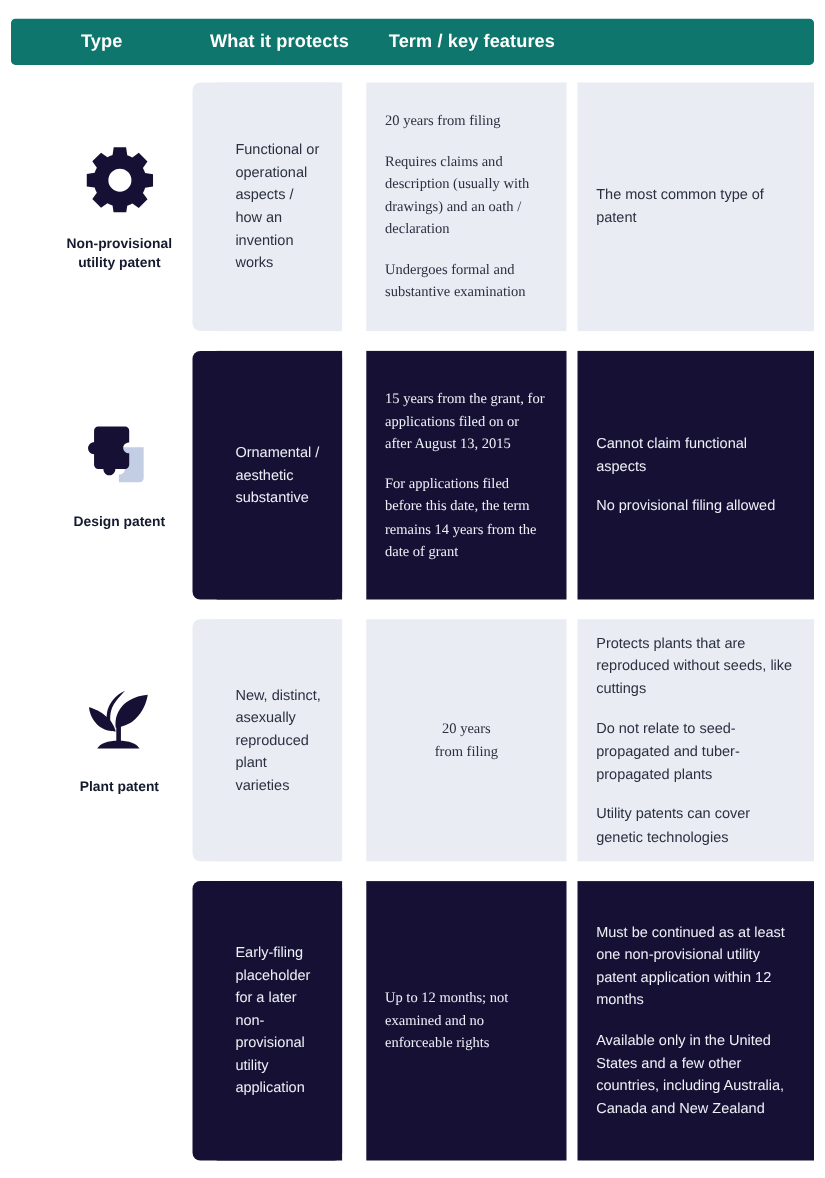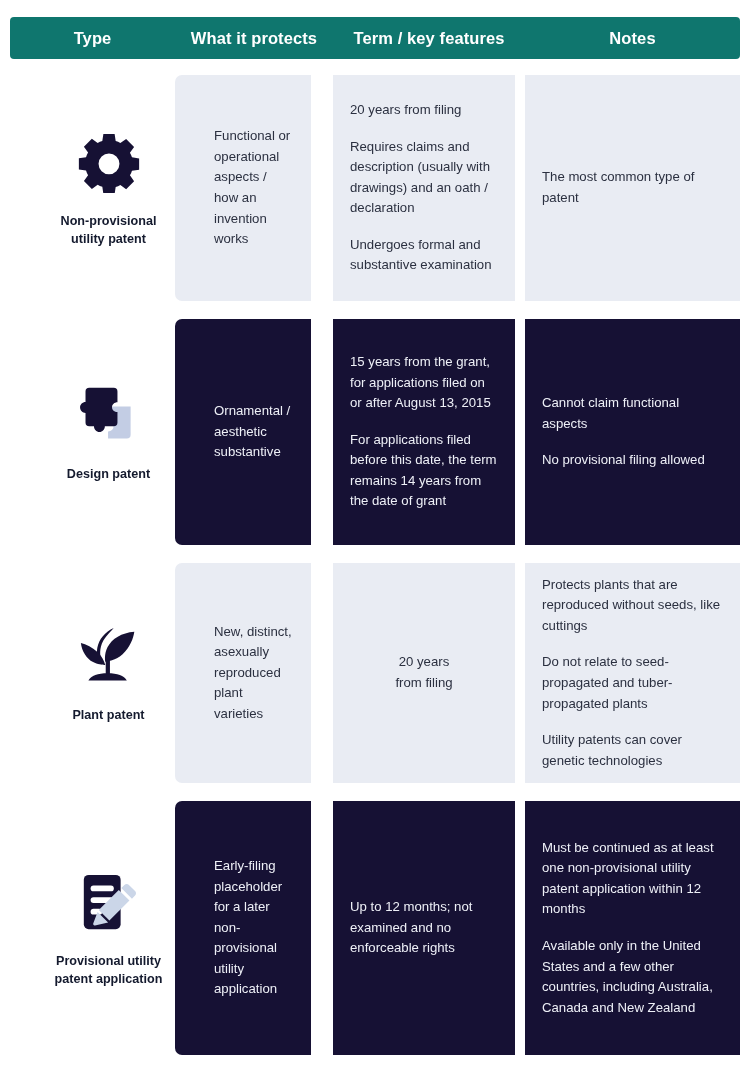--- a/index.html
+++ b/index.html
@@ -69,21 +69,21 @@
     width: 165px;
     height: 100%;
     background: transparent;
     display: flex;
     flex-direction: column;
     align-items: center;
     justify-content: center;
     padding: 0 6px;
   }
   .c-protects { left: 165px; width: 136px; height: 100%; padding-left: 22px; }
-  .c-term     { left: 323px; width: 182px; height: 100%; }
+  .c-term     { left: 323px; width: 182px; height: 100%; font-family: Liberation Serif, serif; }
   .c-notes    { left: 515px; width: 215px; height: 100%; }
 
   .cell-body {
     display: flex;
     flex-direction: column;
     justify-content: center;
     height: 100%;
     box-sizing: border-box;
     padding: 18px 17px;
   }
@@ -125,21 +125,20 @@
 </style>
 </head>
 <body>
 
 <div class="board">
 
   <div class="header-row">
     <div class="header-cell hc-type">Type</div>
     <div class="header-cell hc-protects">What it protects</div>
     <div class="header-cell hc-term">Term / key features</div>
-    <div class="header-cell hc-notes">Notes</div>
   </div>
 
   <div class="row row-1">
 
     <div class="cell c-type">
       <div class="icon-wrap">
         <svg width="62" height="62" viewBox="0 0 64 64" aria-hidden="true">
           <path fill="#161134" d="M26.2 3h11.6l1.1 7.4c1.7.5 3.3 1.2 4.8 2.1l6-4.3 8.2 8.2-4.3 6c.9 1.5 1.6 3.1 2.1 4.8l7.4 1.1v11.6l-7.4 1.1c-.5 1.7-1.2 3.3-2.1 4.8l4.3 6-8.2 8.2-6-4.3c-1.5.9-3.1 1.6-4.8 2.1L37.8 65H26.2l-1.1-7.4c-1.7-.5-3.3-1.2-4.8-2.1l-6 4.3-8.2-8.2 4.3-6c-.9-1.5-1.6-3.1-2.1-4.8L.9 39.7V28.1l7.4-1.1c.5-1.7 1.2-3.3 2.1-4.8l-4.3-6 8.2-8.2 6 4.3c1.5-.9 3.1-1.6 4.8-2.1L26.2 3zm5.8 20.1a10.8 10.8 0 1 0 0 21.6 10.8 10.8 0 0 0 0-21.6z"></path>
         </svg>
       </div>
@@ -235,37 +234,20 @@
       <div class="cell-body">
         <p class="para">Protects plants that are reproduced without seeds, like cuttings</p>
         <p class="para">Do not relate to seed-propagated and tuber-propagated plants</p>
         <p class="para">Utility patents can cover genetic technologies</p>
       </div>
     </div>
   </div>
 
   <div class="row row-4">
 
-    <div class="cell c-type">
-      <div class="icon-wrap">
-        <svg width="62" height="62" viewBox="0 0 64 64" aria-hidden="true">
-          <rect x="6" y="4" width="38" height="56" rx="5" fill="#161134"></rect>
-          <rect x="13" y="15" width="24" height="6" rx="3" fill="#ffffff"></rect>
-          <rect x="13" y="27" width="24" height="6" rx="3" fill="#ffffff"></rect>
-          <rect x="13" y="39" width="12" height="6" rx="3" fill="#ffffff"></rect>
-          <path fill="#cbd6e8" d="M52.6 14.4l6.3 6.3c1.3 1.3 1.3 3.4 0 4.7l-3.2 3.2-11-11 3.2-3.2c1.3-1.3 3.4-1.3 4.7 0z"></path>
-          <path fill="#cbd6e8" d="M42.1 19.5l11 11L32.4 51.2l-11-11L42.1 19.5z"></path>
-          <path fill="#cbd6e8" d="M20.2 42.2l10.9 10.9-13.6 3.1c-1.1.3-2.1-.8-1.8-1.9l4.5-12.1z"></path>
-        </svg>
-      </div>
-      <div class="type-label">
-        <span>Provisional utility</span><br>
-        <span>patent application</span>
-      </div>
-    </div>
 
     <div class="cell c-protects dark">
       <div class="cell-body">
         <p class="para">Early-filing placeholder for a later non-provisional utility application</p>
       </div>
     </div>
 
     <div class="cell c-term dark">
       <div class="cell-body">
         <p class="para">Up to 12 months; not examined and no enforceable rights</p>

